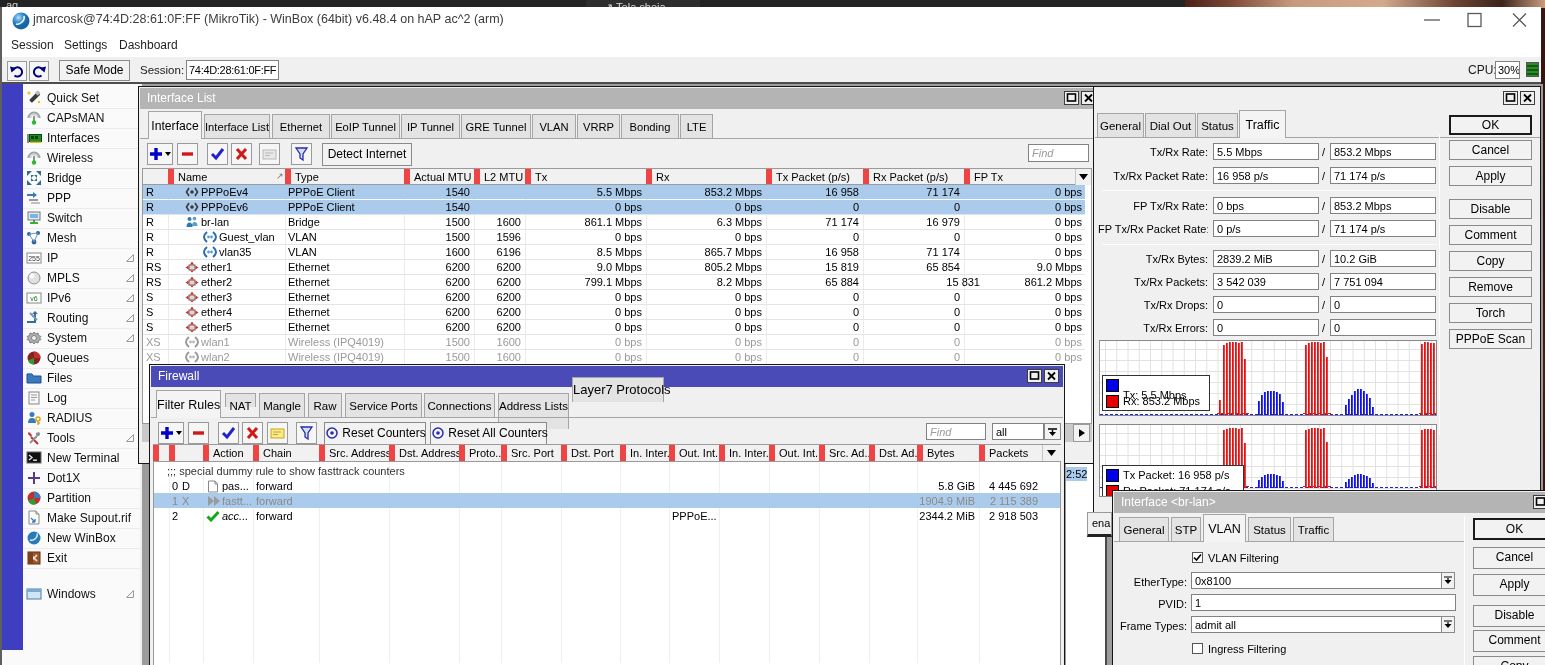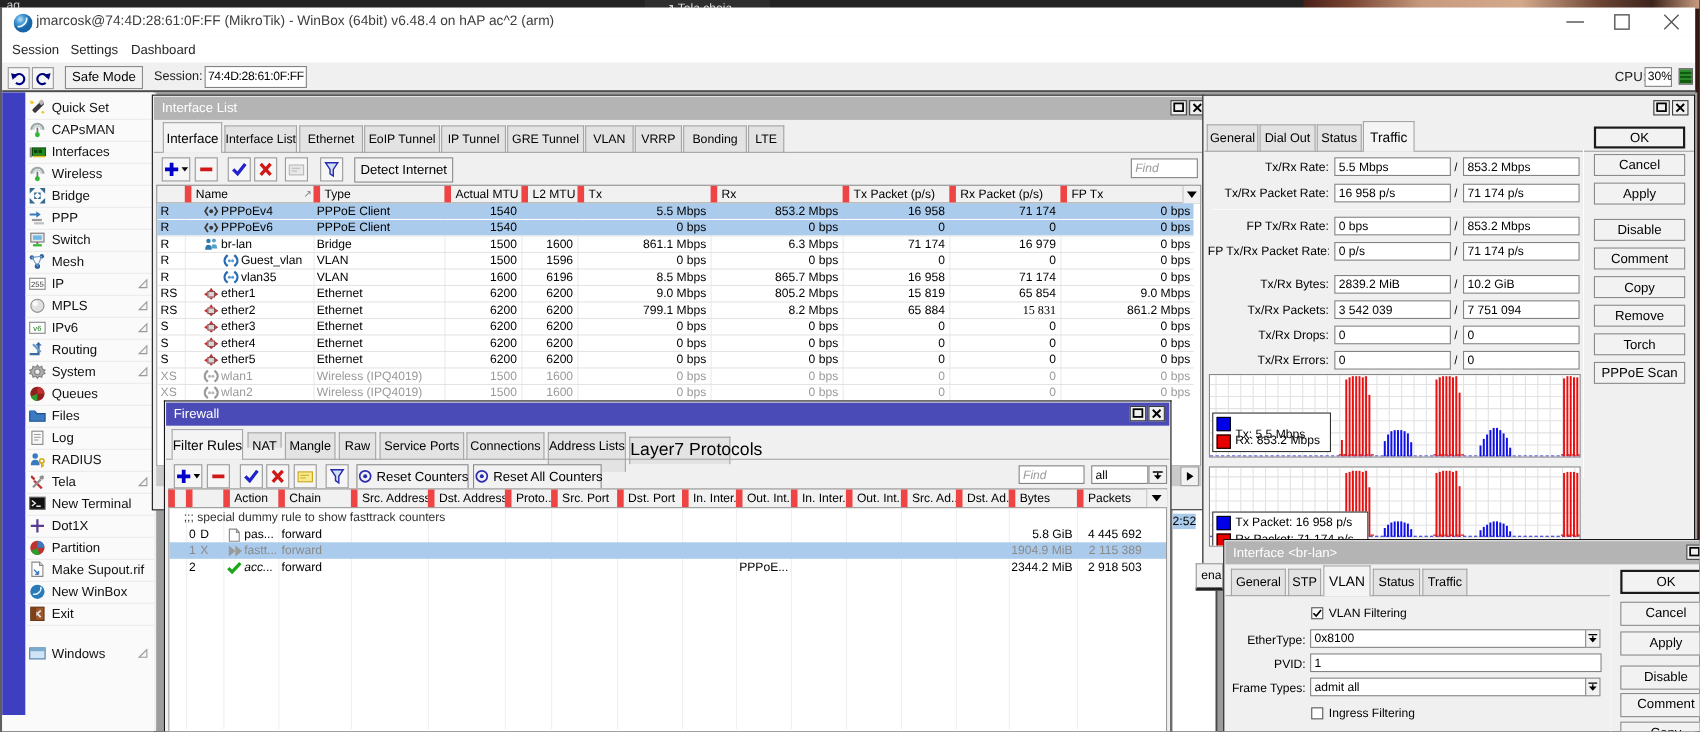--- a/index.html
+++ b/index.html
@@ -260,21 +260,21 @@
     </div>
 <div class="abs t12" style="left:45px;top:327px;color:#101010;">RADIUS</div>
 <div class="abs" style="left:24px;top:346px;width:16px;height:16px;">
       <svg width="16" height="16" viewBox="0 0 16 16">
         <path d="M3 2 L6 5 L5 7 L2 4 Q2 2.5 3 2 Z" fill="#c03030"></path>
         <path d="M5 7 L12 14" stroke="#c03030" stroke-width="2"></path>
         <path d="M13 2 Q15 4 13 6 L11 6 L10 5 L10 3 Z" fill="#909090"></path>
         <path d="M11 6 L4 13" stroke="#909090" stroke-width="2"></path>
       </svg>
     </div>
-<div class="abs t12" style="left:45px;top:347px;color:#101010;">Tela</div>
+<div class="abs t12" style="left:45px;top:347px;color:#101010;">Tools</div>
 <svg class="abs" style="left:122px;top:348px;" width="12" height="12" viewBox="0 0 12 12">
       <path d="M2.5 9.5 L9.5 2.5 L9.5 9.5 Z" fill="#f6f6f6" stroke="#9a9a9a"></path>
     </svg>
 <div class="abs" style="left:24px;top:366px;width:16px;height:16px;">
       <svg width="16" height="16" viewBox="0 0 16 16">
         <rect x="1" y="2" width="14" height="11" fill="#101010" stroke="#666"></rect>
         <path d="M3 5 L6 7.5 L3 10" stroke="#e8e8e8" stroke-width="1.4" fill="none"></path>
         <rect x="7" y="9.5" width="4" height="1.4" fill="#e8e8e8"></rect>
       </svg>
     </div>
@@ -532,21 +532,21 @@
         <path d="M13.5 6.5 L10.5 4.5 L10.5 8.5 Z" fill="#c03030"></path>
       </svg>
     </div>
 <div class="cell" style="left:62px;top:188px;color:#000;">ether2</div>
 <div class="cell" style="left:149px;top:188px;width:113px;color:#000;">Ethernet</div>
 <div class="cell num" style="left:265px;top:188px;width:66px;color:#000;">6200</div>
 <div class="cell num" style="left:335px;top:188px;width:47px;color:#000;">6200</div>
 <div class="cell num" style="left:386px;top:188px;width:117px;color:#000;">799.1 Mbps</div>
 <div class="cell num" style="left:507px;top:188px;width:116px;color:#000;">8.2 Mbps</div>
 <div class="cell num" style="left:627px;top:188px;width:93px;color:#000;">65 884</div>
-<div class="cell num" style="left:724px;top:188px;width:97px;color:#000;font-family:Liberation Serif, serif;">15 831</div>
+<div class="cell num" style="left:744px;top:188px;width:97px;color:#000;">15 831</div>
 <div class="cell num" style="left:825px;top:188px;width:118px;color:#000;">861.2 Mbps</div>
 <div class="sep" style="left:4px;top:202px;width:942px;height:1px;"></div>
 <div class="cell" style="left:7px;top:203px;width:22px;color:#000;">S</div>
 <div class="abs" style="left:46px;top:204px;">
       <svg width="14" height="12" viewBox="0 0 14 12">
         <rect x="4" y="4" width="6" height="5" fill="#d8d8d8" stroke="#8a5050"></rect>
         <path d="M7 0.5 L9 3.5 L5 3.5 Z" fill="#c03030"></path>
         <path d="M7 11.5 L9 9.5 L5 9.5 Z" fill="#c03030"></path>
         <path d="M0.5 6.5 L3.5 4.5 L3.5 8.5 Z" fill="#c03030"></path>
         <path d="M13.5 6.5 L10.5 4.5 L10.5 8.5 Z" fill="#c03030"></path>
@@ -908,21 +908,21 @@
         <path d="M3 2.5 L10 9.5 M10 2.5 L3 9.5" stroke="#000" stroke-width="1.8"></path>
       </svg>
     </div>
 <div class="tab on" style="left:6px;top:25px;width:65px;height:28px;line-height:28px;font-size:12.5px;">Filter Rules</div>
     <div class="tab" style="left:75px;top:28px;width:31px;height:14px;line-height:24px;font-size:11.5px;">NAT</div>
     <div class="tab" style="left:109px;top:28px;width:46px;height:25px;line-height:24px;font-size:11.5px;">Mangle</div>
     <div class="tab" style="left:158px;top:28px;width:34px;height:25px;line-height:24px;font-size:11.5px;">Raw</div>
     <div class="tab" style="left:195px;top:28px;width:77px;height:25px;line-height:24px;font-size:11.5px;">Service Ports</div>
     <div class="tab" style="left:274px;top:28px;width:71px;height:25px;line-height:24px;font-size:11.5px;">Connections</div>
     <div class="tab" style="left:348px;top:28px;width:71px;height:36px;line-height:24px;font-size:11.5px;">Address Lists</div>
-    <div class="tab" style="left:422px;top:32px;width:92px;height:25px;line-height:24px;font-size:16px;">Layer7 Protocols</div>
+    <div class="tab" style="left:422px;top:12px;width:92px;height:25px;line-height:24px;font-size:13px;">Layer7 Protocols</div>
 <div class="tabline" style="left:1px;top:52px;width:912px;"></div>
 <div class="ibtn" style="left:8px;top:57px;width:26px;height:22px;">
       <svg width="24" height="20" viewBox="0 0 24 20">
         <path d="M8 4 L8 16 M2 10 L14 10" stroke="#0000c8" stroke-width="3.4"></path>
         <path d="M17 8 L23 8 L20 12 Z" fill="#000"></path>
       </svg>
     </div>
     <div class="ibtn" style="left:38px;top:57px;width:21px;height:22px;">
       <svg width="19" height="20" viewBox="0 0 19 20">
         <path d="M4 10 L15 10" stroke="#d01818" stroke-width="3.4"></path>

